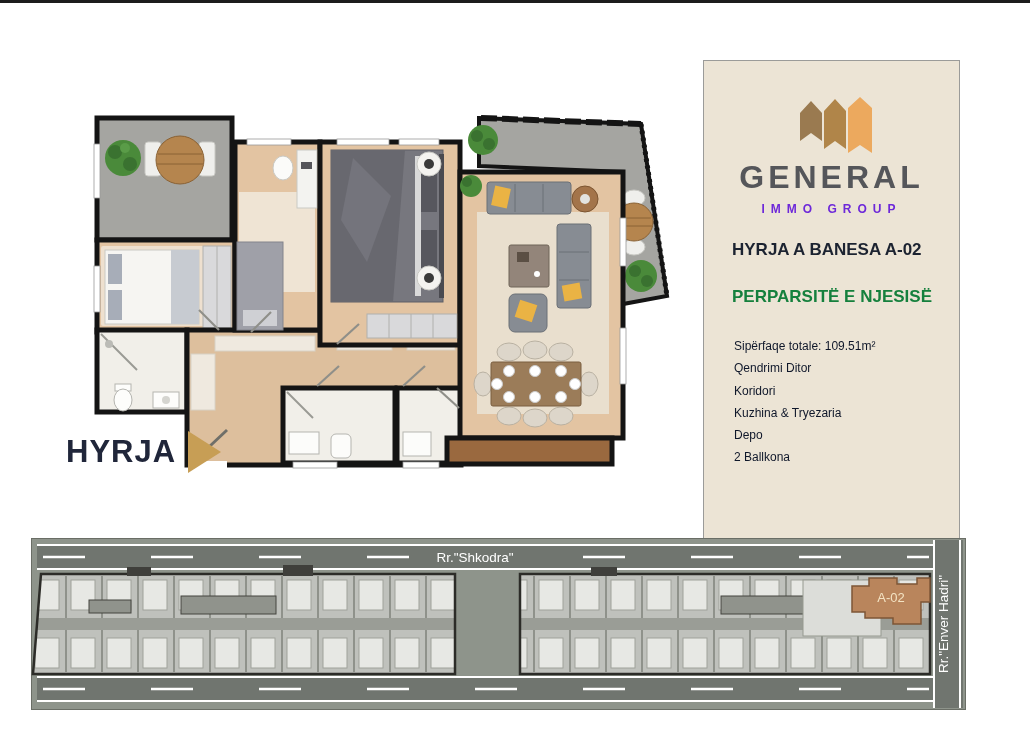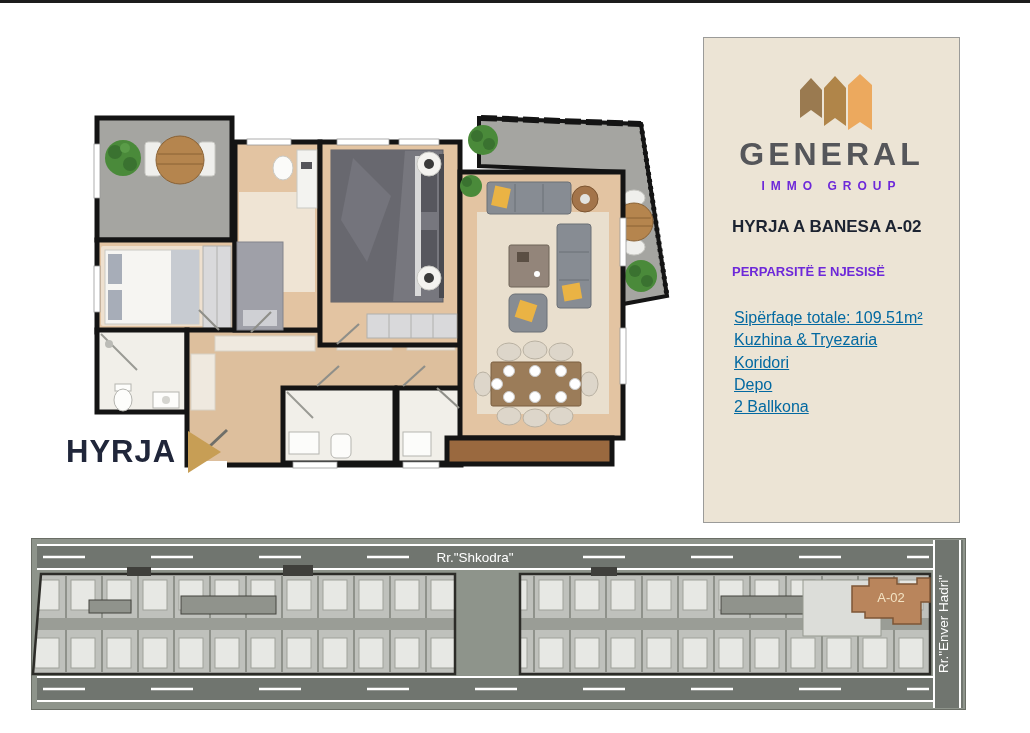--- a/index.html
+++ b/index.html
@@ -12,30 +12,30 @@
   
   .floorplan{position:absolute;left:85px;top:100px;width:590px;height:385px;}
 
   .entrance{position:absolute;left:66px;top:431px;display:flex;align-items:center;}
   .entrance-label{font-size:31px;font-weight:bold;color:#20263a;letter-spacing:1px;}
   .entrance-arrow{width:0;height:0;margin-left:12px;
     border-left:33px solid #c79e55;border-top:21px solid transparent;border-bottom:21px solid transparent;}
 
   
   .panel{
-    position:absolute;left:703px;top:37px;width:257px;height:486px;
+    position:absolute;left:703px;top:60px;width:257px;height:486px;
     background:#ece4d5;border:1px solid #9b9b99;box-sizing:border-box;
   }
   .logo-wrap{text-align:center;margin-top:34px;}
   .brand-name{font-size:32px;font-weight:bold;color:#55565a;letter-spacing:4px;margin-top:2px;}
   .brand-sub{font-size:12px;font-weight:bold;color:#6d28d9;letter-spacing:6px;margin-top:6px;}
   .panel-title{font-size:17px;font-weight:bold;color:#1c2331;margin:24px 0 0 28px;}
-  .panel-subtitle{font-size:13px;font-weight:bold;color:#6d28d9;margin:27px 0 0 28px;}
+  .panel-subtitle{font-size:17px;font-weight:bold;color:#15803d;margin:27px 0 0 28px;}
   .feature-list{list-style:none;margin:28px 0 0 30px;padding:0;}
-  .feature-list li{font-size:16px;color:#0369a1;line-height:22.3px;text-decoration:underline;}
+  .feature-list li{font-size:12px;color:#0f172a;line-height:22.3px;}
 
   
   .siteplan{position:absolute;left:31px;top:538px;width:935px;height:172px;}
 
   svg text{font-family:"Liberation Sans", sans-serif;}
 </style>
 </head>
 <body>
 
 <div class="top-bar"></div>
@@ -259,22 +259,23 @@
       <polygon points="36,16 47,4 58,16 58,54 47,46 36,54" fill="#b08549"></polygon>
       <polygon points="60,13 72,2 84,13 84,58 72,50 60,58" fill="#eca95e"></polygon>
     </svg>
     <div class="brand-name">GENERAL</div>
     <div class="brand-sub">IMMO GROUP</div>
   </div>
   <h2 class="panel-title">HYRJA A BANESA A-02</h2>
   <h3 class="panel-subtitle">PERPARSITË E NJESISË</h3>
   <ul class="feature-list">
     <li>Sipërfaqe totale: 109.51m²</li>
+    <li>Qendrimi Ditor</li>
+    <li>Koridori</li>
     <li>Kuzhina &amp; Tryezaria</li>
-    <li>Koridori</li>
     <li>Depo</li>
     <li>2 Ballkona</li>
   </ul>
 </div>
 
 <svg class="siteplan" viewBox="0 0 935 172">
   <defs>
     <pattern id="cells" width="36" height="100" patternUnits="userSpaceOnUse" patternTransform="translate(0,36)">
       <rect width="36" height="100" fill="#bfc1bc"></rect>
       <rect x="34" y="2" width="2" height="96" fill="#8f928b"></rect>

